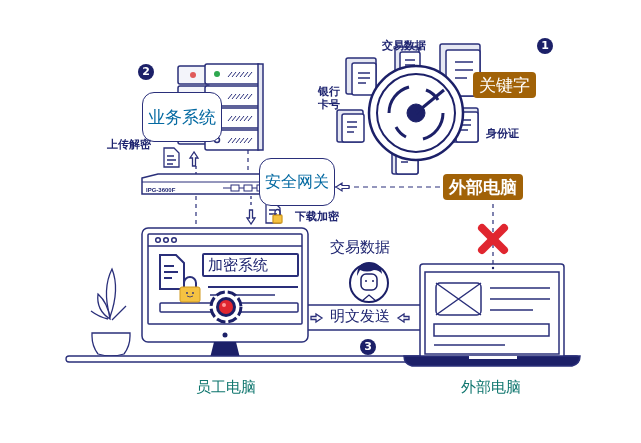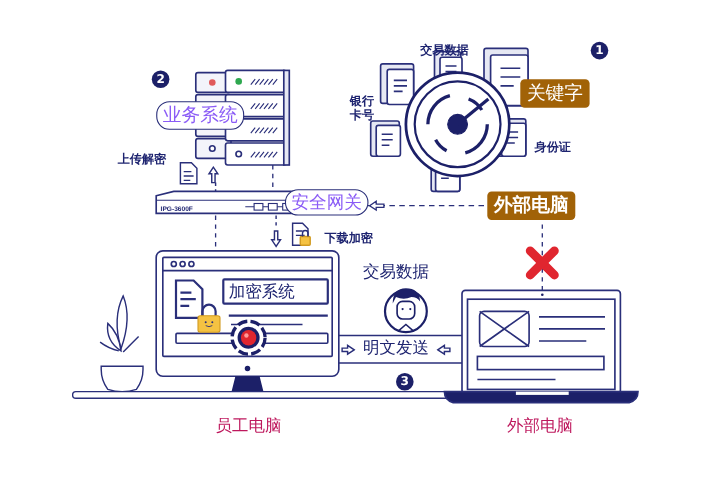--- a/index.html
+++ b/index.html
@@ -2,26 +2,26 @@
 <html><head>
 <meta charset="utf-8">
 <style>
   html, body { margin:0; padding:0; background:#ffffff; }
   body { width:641px; height:443px; position:relative; overflow:hidden;
          font-family: "DejaVu Sans", "Liberation Sans", sans-serif; color:#1e2470; }
   svg.stage { position:absolute; left:0; top:0; }
   .lbl { position:absolute; white-space:nowrap; color:#1e2470; }
   .small { font-size:11px; font-weight:bold; }
   .box { position:absolute; border:1.5px solid #2a2f7a; border-radius:12px; background:#fff;
-         font-size:16px; padding:0 5px; line-height:22px; color:#8b5cf6; white-space:nowrap; }
+         font-size:16px; padding:12px 5px; line-height:22px; color:#0369a1; white-space:nowrap; }
   .dark { position:absolute; background:#a16207; color:#fff; border-radius:4px; font-weight:bold;
           font-size:17px; padding:0 6px; line-height:26px; white-space:nowrap; }
   .num { position:absolute; width:16px; height:16px; border-radius:50%; background:#1c2068;
          color:#fff; font-size:11px; font-weight:bold; text-align:center; line-height:16px; }
-  .caption { position:absolute; font-size:15px; color:#be185d; white-space:nowrap; }
+  .caption { position:absolute; font-size:15px; color:#0f766e; white-space:nowrap; }
 </style>
 </head>
 <body>
 
 <svg class="stage" width="641" height="443" viewBox="0 0 641 443">
 
   <g stroke="#2a2f7a" stroke-width="1.5" fill="#fff">
     <rect x="178" y="66" width="32" height="18" rx="2" fill="#f3f4fa"></rect>
     <rect x="178" y="86" width="32" height="18" rx="2" fill="#f3f4fa"></rect>
     <rect x="178" y="106" width="32" height="18" rx="2" fill="#f3f4fa"></rect>
@@ -187,21 +187,21 @@
   </g>
   <circle cx="493" cy="268" r="1.2" fill="#1c2068"></circle>
 </svg>
 
 <div class="num" style="left:138px;top:64px;">2</div>
 <div class="num" style="left:537px;top:38px;">1</div>
 <div class="num" style="left:360px;top:339px;">3</div>
 
 <div class="box" style="left:142px;top:92px;font-size:17px;line-height:24px;">业务系统</div>
 <div class="lbl small" style="left:107px;top:137px;">上传解密</div>
-<div class="box" style="left:259px;top:158px;margin-top:14px;">安全网关</div>
+<div class="box" style="left:259px;top:158px;">安全网关</div>
 <div class="lbl small" style="left:295px;top:209px;">下载加密</div>
 
 <div class="lbl small" style="left:336px;top:38px;margin-left:46px;">交易数据</div>
 <div class="lbl small" style="left:318px;top:84px;">银行</div>
 <div class="lbl small" style="left:318px;top:97px;">卡号</div>
 <div class="lbl small" style="left:486px;top:126px;">身份证</div>
 <div class="dark" style="left:473px;top:72px;font-weight:normal;">关键字</div>
 
 <div class="dark" style="left:443px;top:174px;">外部电脑</div>
 

